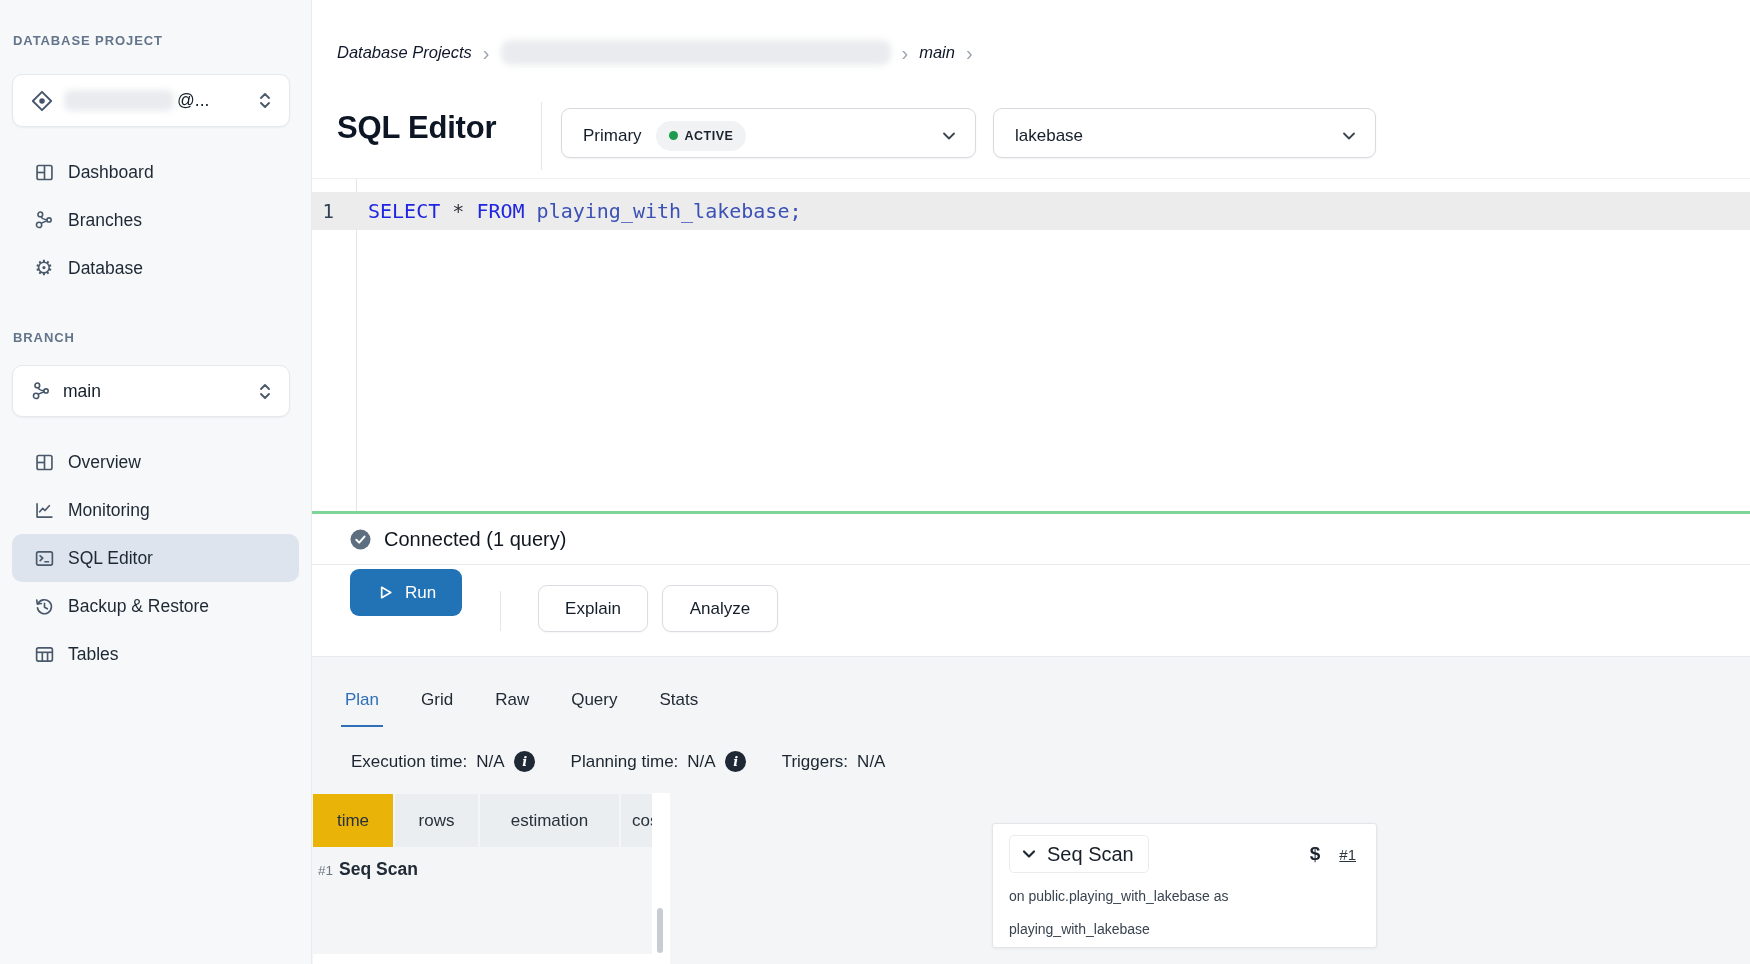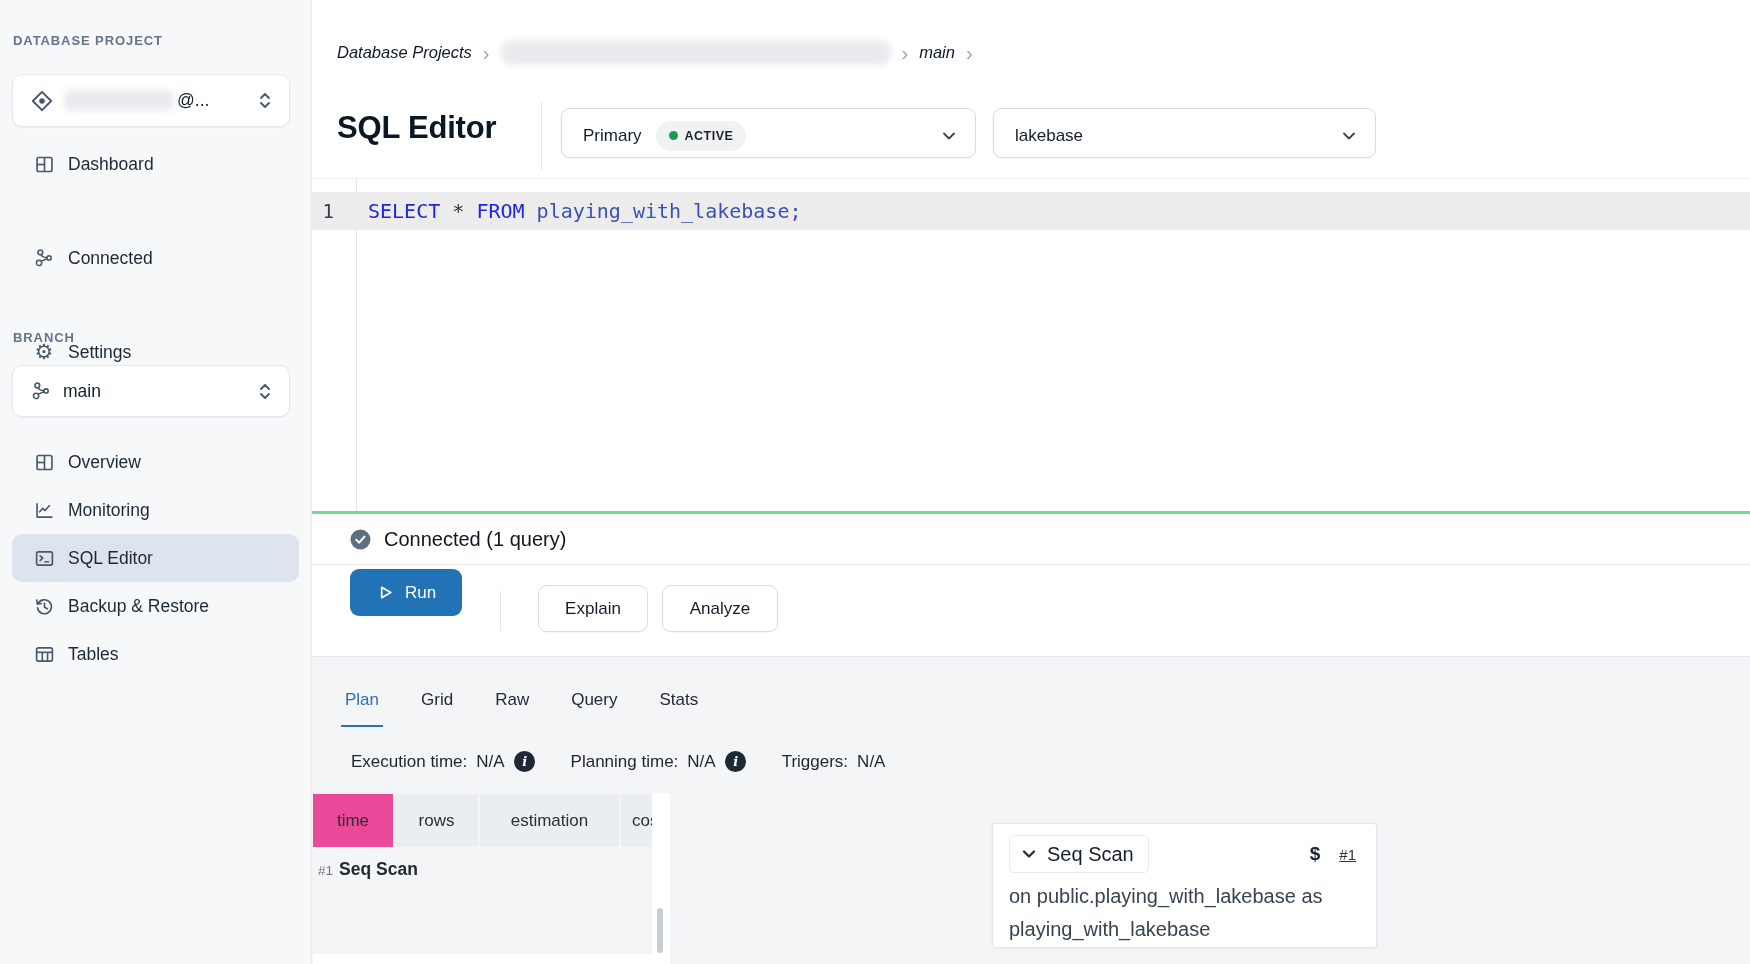--- a/index.html
+++ b/index.html
@@ -18,21 +18,21 @@
     border:1px solid #e5e8ec; border-radius:10px; box-shadow:0 1px 2px rgba(18,26,38,.05);
     display:flex; align-items:center; gap:11px; padding:0 16px 0 18px; cursor:pointer; }
   .sel-project { top:74px; height:53px; }
   .sel-branch { top:365px; height:52px; }
   .sel-text { font-size:17.5px; color:#141e2a; }
   .sel-spacer { flex:1; }
   .sicon { display:flex; color:#44556a; }
   .blur { background:#e9ebee; filter:blur(3px); border-radius:7px; }
   .blur-name { width:110px; height:21px; margin-right:-8px; }
   .nav { position:absolute; left:12px; right:12px; display:flex; flex-direction:column; }
-  .nav-project { top:140px;gap:46px; }
+  .nav-project { top:148px; }
   .nav-branch { top:438px; }
   .nav-item { display:flex; align-items:center; gap:13px; height:48px; padding-left:21px;
     border-radius:10px; font-size:17.5px; color:#1d2835; cursor:pointer; }
   .nav-item.active { background:#dde4ed; }
   .nicon { width:22px; display:flex; justify-content:center; color:#49596b; }
   .gear-glyph { font-family:"DejaVu Sans","Liberation Sans",sans-serif; font-size:21px;
     line-height:20px; color:#49596b; }
 
   
   .main { flex:1; display:flex; flex-direction:column; min-width:0; }
@@ -90,21 +90,21 @@
   .tabs { position:absolute; left:29px; top:33px; display:flex; gap:34px; }
   .tab { font-size:17px; color:#222b36; padding:0 4px 15px 4px; cursor:pointer; }
   .tab.active { color:#2e6fb7; border-bottom:2.5px solid #2e6fb7; }
   .statline { position:absolute; left:39px; top:94px; display:flex; gap:36px; }
   .stat { display:flex; align-items:center; gap:9px; font-size:17px; color:#1c2630; }
   .info-icon { display:flex; }
 
   .ptable { position:absolute; left:1px; top:137px; display:flex; gap:2px; }
   .pth { height:53px; display:flex; align-items:center; justify-content:center;
     background:#ebeef0; font-size:17px; color:#27313c; cursor:pointer; }
-  .pth.sel { background:#ec4899; }
+  .pth.sel { background:#eab308; }
   .col-time { width:80px; }
   .col-rows { width:83px; }
   .col-est { width:139px; }
   .col-cost { width:31px; justify-content:flex-start; padding-left:11px; overflow:hidden; }
   .prow { position:absolute; left:6px; top:202px; display:flex; align-items:baseline; gap:6px;
     cursor:pointer; }
   .pidx { font-size:13.5px; color:#6a7581; }
   .pname { font-size:17.5px; font-weight:700; color:#212b36; }
   .vstrip { position:absolute; left:340px; top:136px; bottom:0; width:18px; background:#fff; }
   .vthumb { position:absolute; left:5px; top:115px; width:6px; height:45px; background:#c8cdd3;
@@ -116,21 +116,21 @@
     cursor:pointer; }
   .node-head { display:flex; align-items:center; justify-content:space-between;
     padding:11px 20px 0 16px; }
   .node-toggle { display:flex; align-items:center; gap:9px; border:1px solid #e9ecef;
     border-radius:5px; height:38px; padding:0 14px 0 10px; background:#fff; cursor:pointer;
     font-family:inherit; }
   .node-title { font-size:20px; color:#171f29; }
   .node-right { display:flex; align-items:center; gap:19px; }
   .dollar { font-size:19px; font-weight:700; color:#1b2430; }
   .noderef { font-size:15px; color:#2b3540; text-decoration:underline; cursor:pointer; }
-  .node-body { padding:7px 16px 0 16px; font-size:20px; color:#39434f; line-height:33px; }
+  .node-body { padding:7px 16px 0 16px; font-size:14px; color:#39434f; line-height:33px; }
   svg { display:block; }
 </style>
 </head>
 <body>
 
 <div class="app">
 
   <aside class="sidebar">
     <div class="side-label lbl-project">DATABASE PROJECT</div>
 
@@ -166,27 +166,27 @@
       <div class="nav-item">
         <span class="nicon">
           <svg width="21" height="21" viewBox="0 0 24 24" fill="none" stroke="#49596b" stroke-width="1.8">
               <circle cx="7.2" cy="5" r="2.7"></circle>
               <circle cx="5.8" cy="17" r="3"></circle>
               <circle cx="17.2" cy="11.4" r="2.4"></circle>
               <path d="M8 7.4 C 9.2 10.6 12 10.9 14.8 11.1"></path>
               <path d="M8.4 15 L 14.9 12.3"></path>
             </svg>
         </span>
-        <span>Connected</span>
+        <span>Branches</span>
       </div>
       <div class="nav-item">
         <span class="nicon">
             <span class="gear-glyph">⚙</span>
           </span>
-        <span>Settings</span>
+        <span>Database</span>
       </div>
     </nav>
 
     <div class="side-label lbl-branch">BRANCH</div>
 
     <div class="selector sel-branch">
       <span class="sicon">
         <svg width="21" height="21" viewBox="0 0 24 24" fill="none" stroke="#44556a" stroke-width="1.8">
             <circle cx="7.2" cy="5" r="2.7"></circle>
             <circle cx="5.8" cy="17" r="3"></circle>

